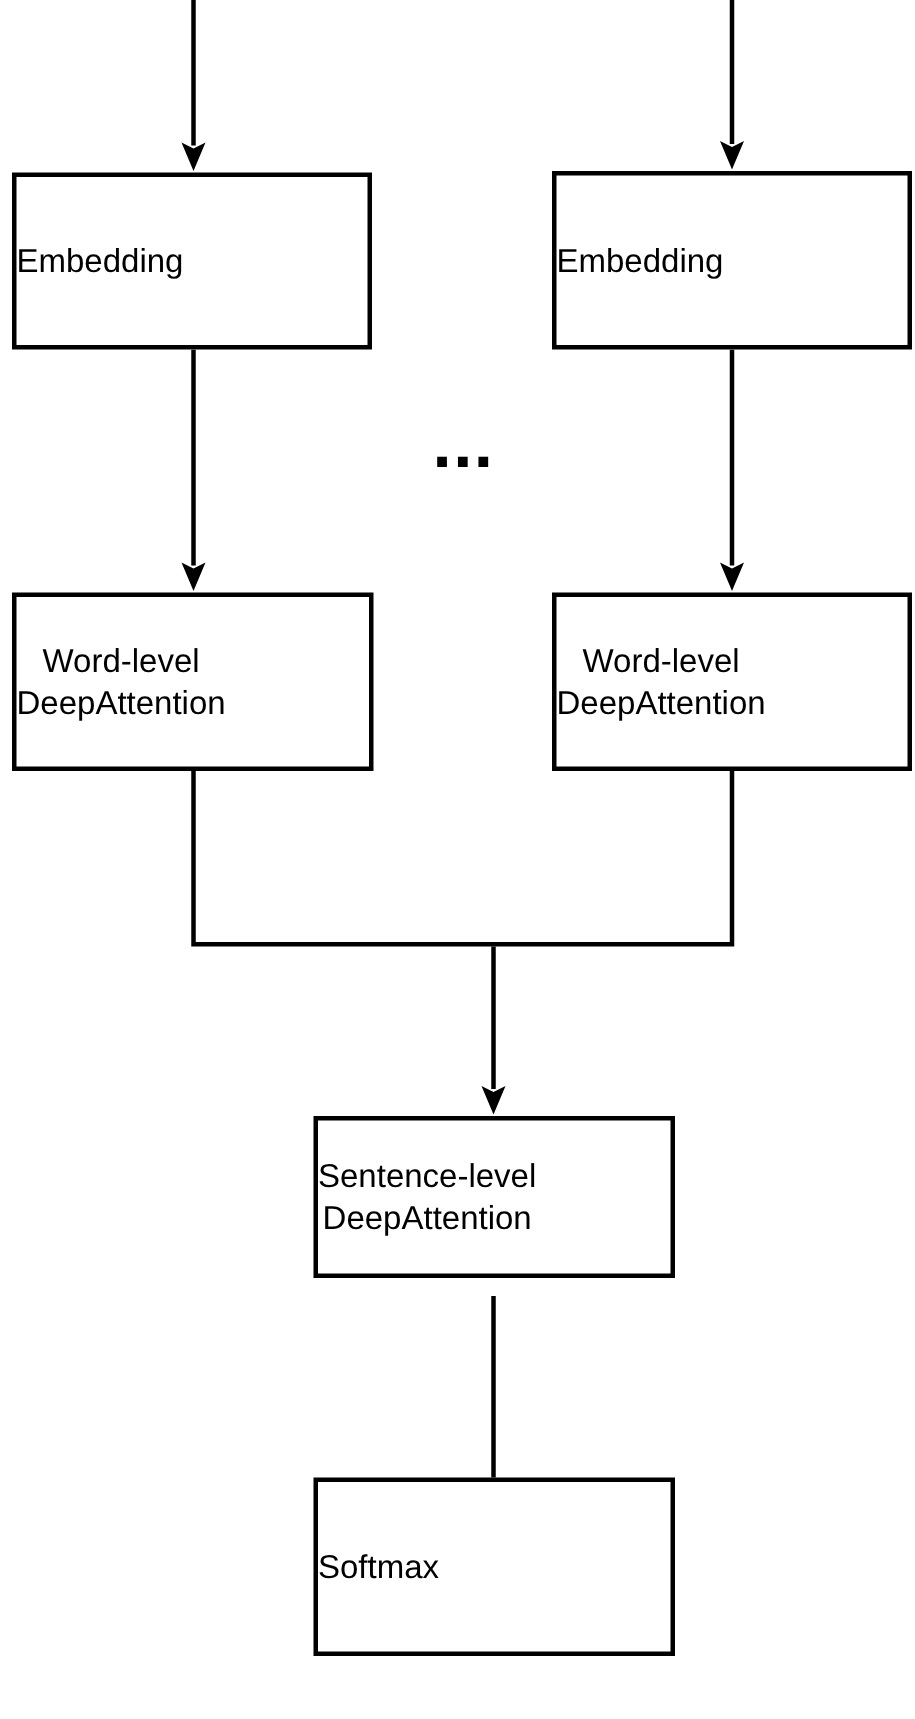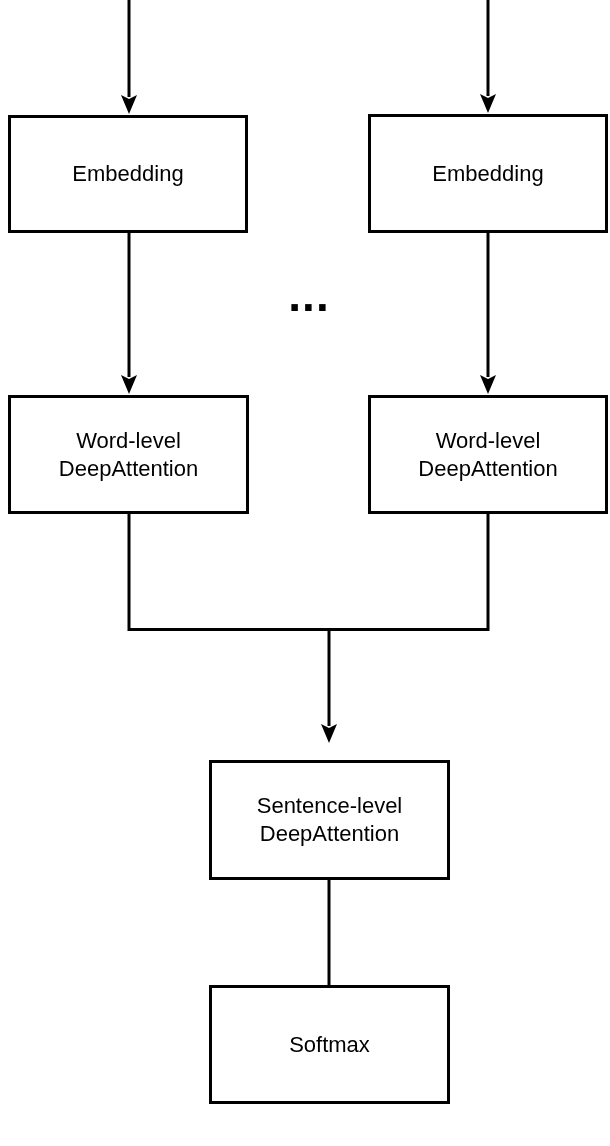--- a/index.html
+++ b/index.html
@@ -22,32 +22,31 @@
     width: 610px;
     height: 1146px;
   }
   .node {
     position: absolute;
     box-sizing: border-box;
     border: 3px solid #000000;
     background: #ffffff;
     display: flex;
     align-items: center;
-    justify-content: center;
     text-align: center;
     color: #000000;
     font-size: 22px;
     line-height: 28px;
     white-space: pre-line;
   }
   .node-embedding-left  { left: 8px;   top: 115px;  width: 240px; height: 118px; }
   .node-embedding-right { left: 368px; top: 114px;  width: 240px; height: 119px; }
   .node-word-left       { left: 8px;   top: 395px;  width: 241px; height: 119px; }
   .node-word-right      { left: 368px; top: 395px;  width: 240px; height: 119px; }
-  .node-sentence        { left: 209px; top: 744px;  width: 241px; height: 120px; margin-top: 16px; }
+  .node-sentence        { left: 209px; top: 744px;  width: 241px; height: 108px; }
   .node-softmax         { left: 209px; top: 985px; width: 241px; height: 119px; }
   .ellipsis {
     position: absolute;
     left: 270px;
     top: 272px;
     width: 78px;
     height: 48px;
     text-align: center;
     color: #000000;
     font-size: 46px;

